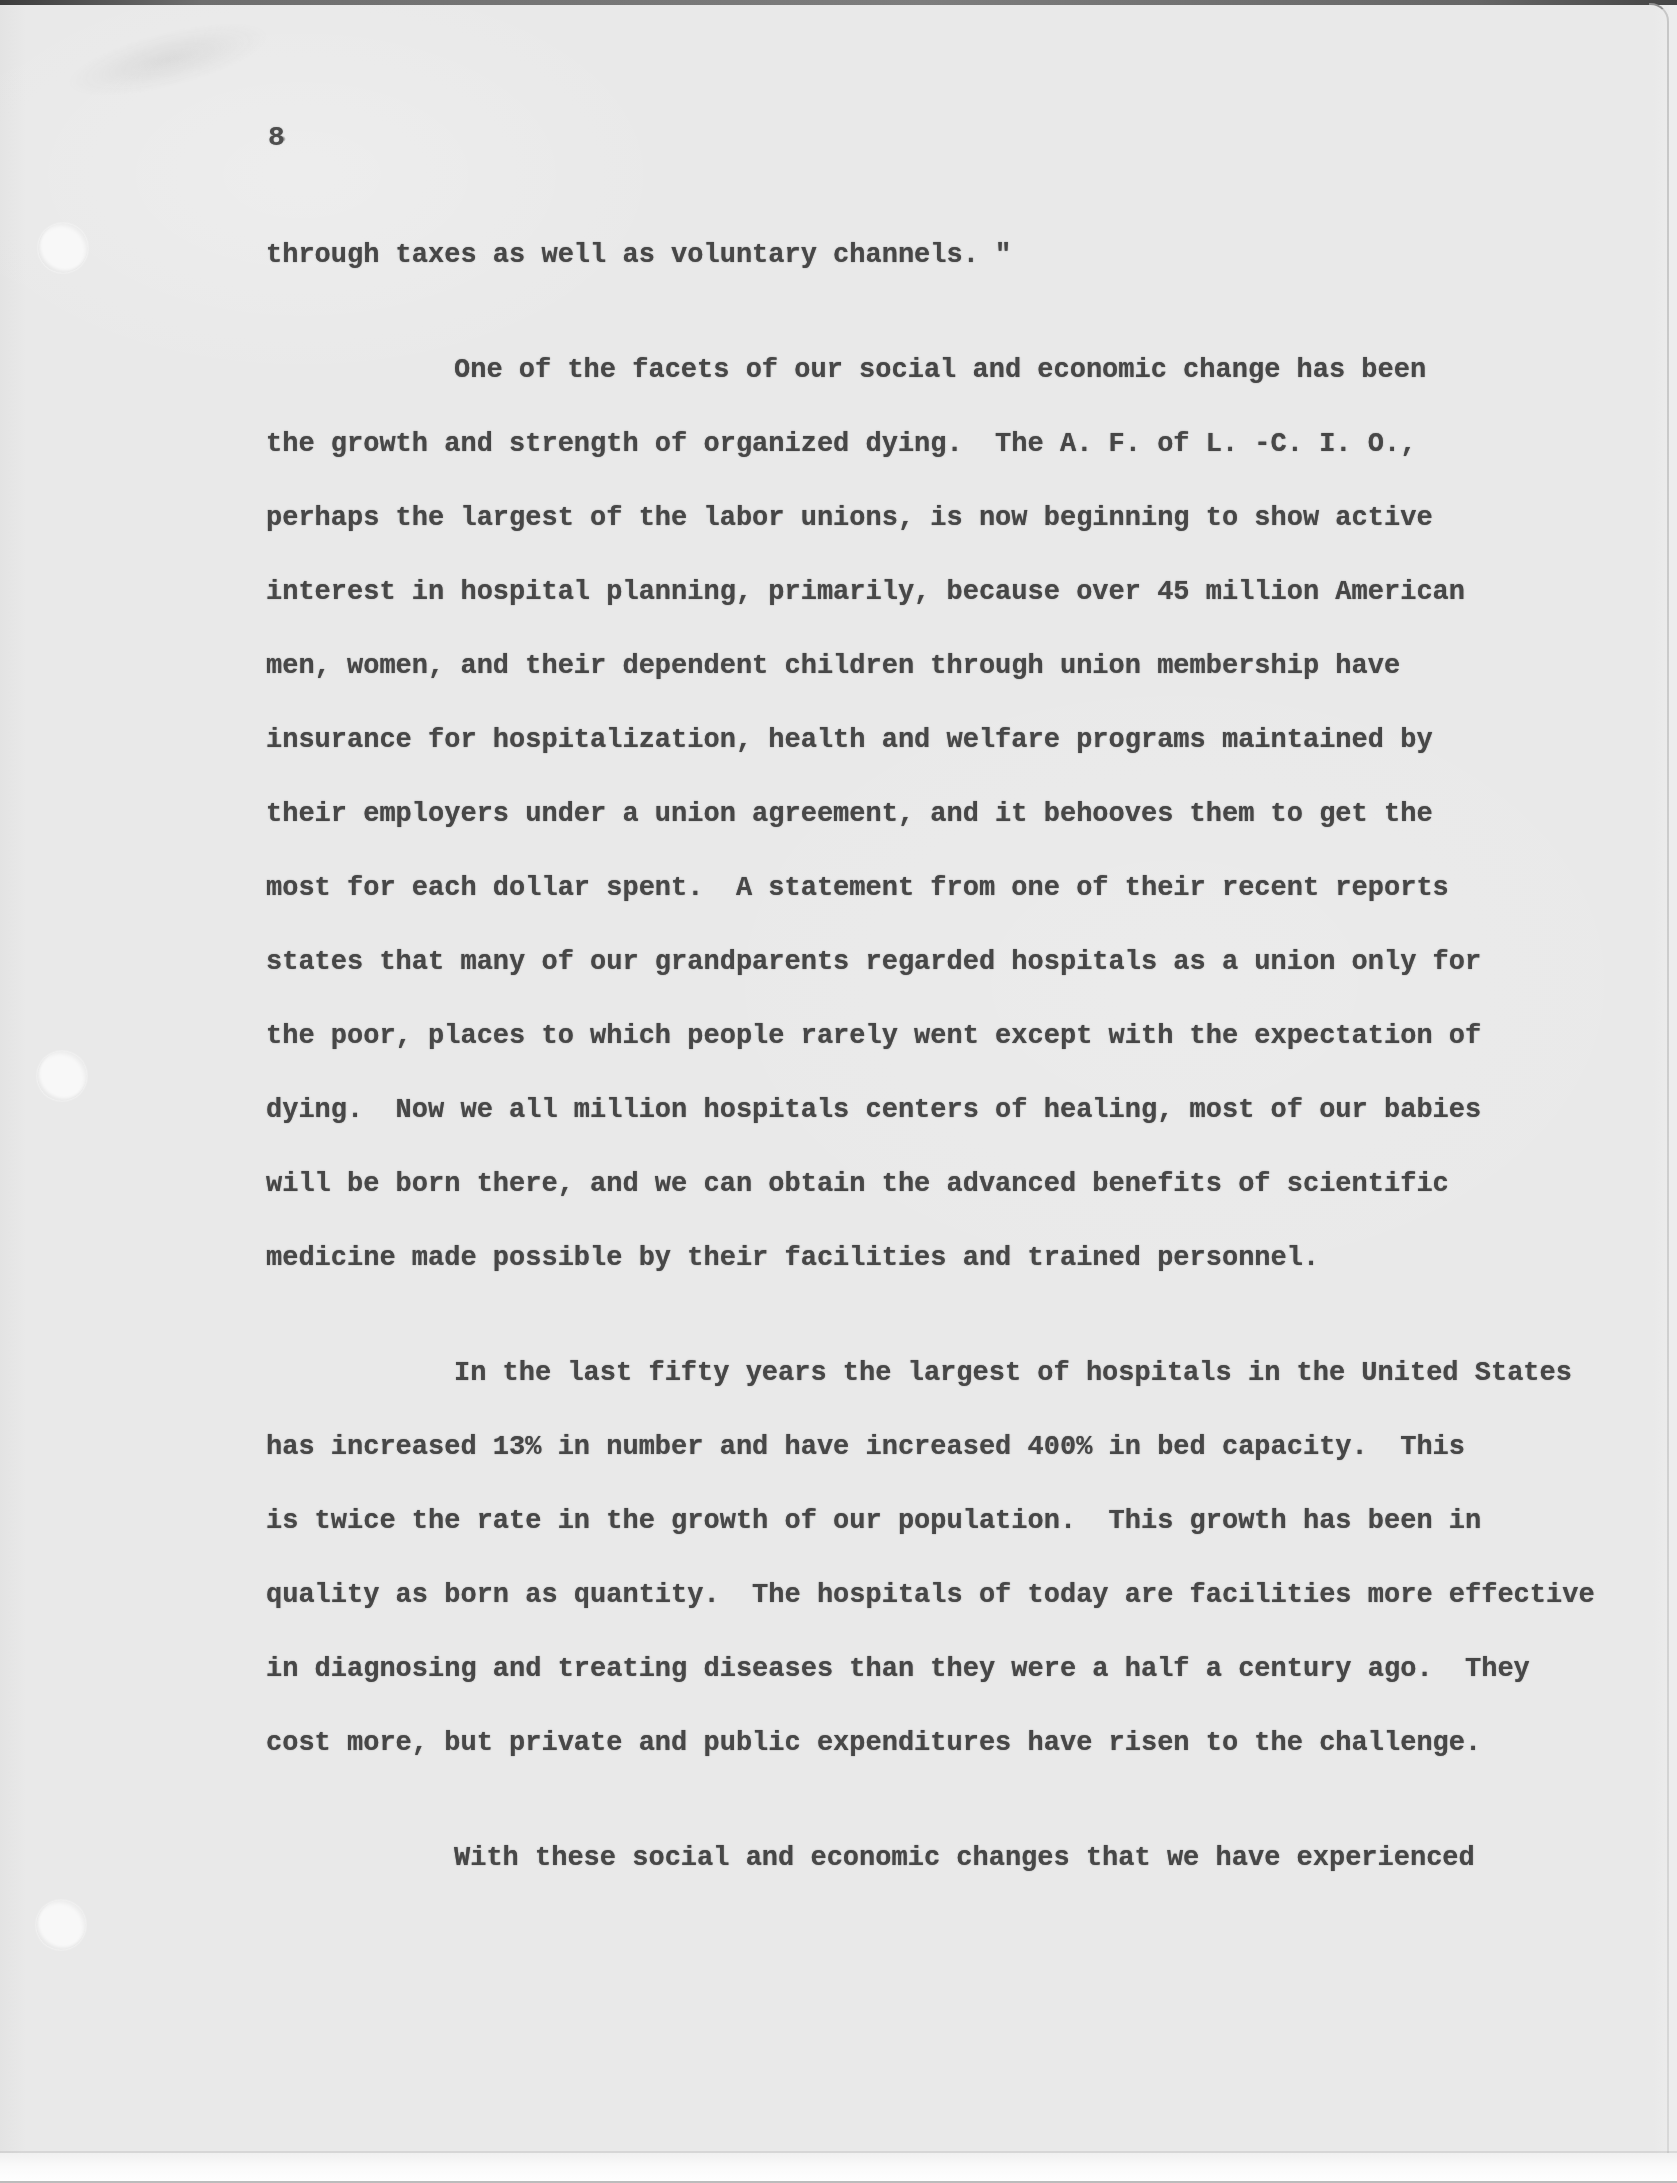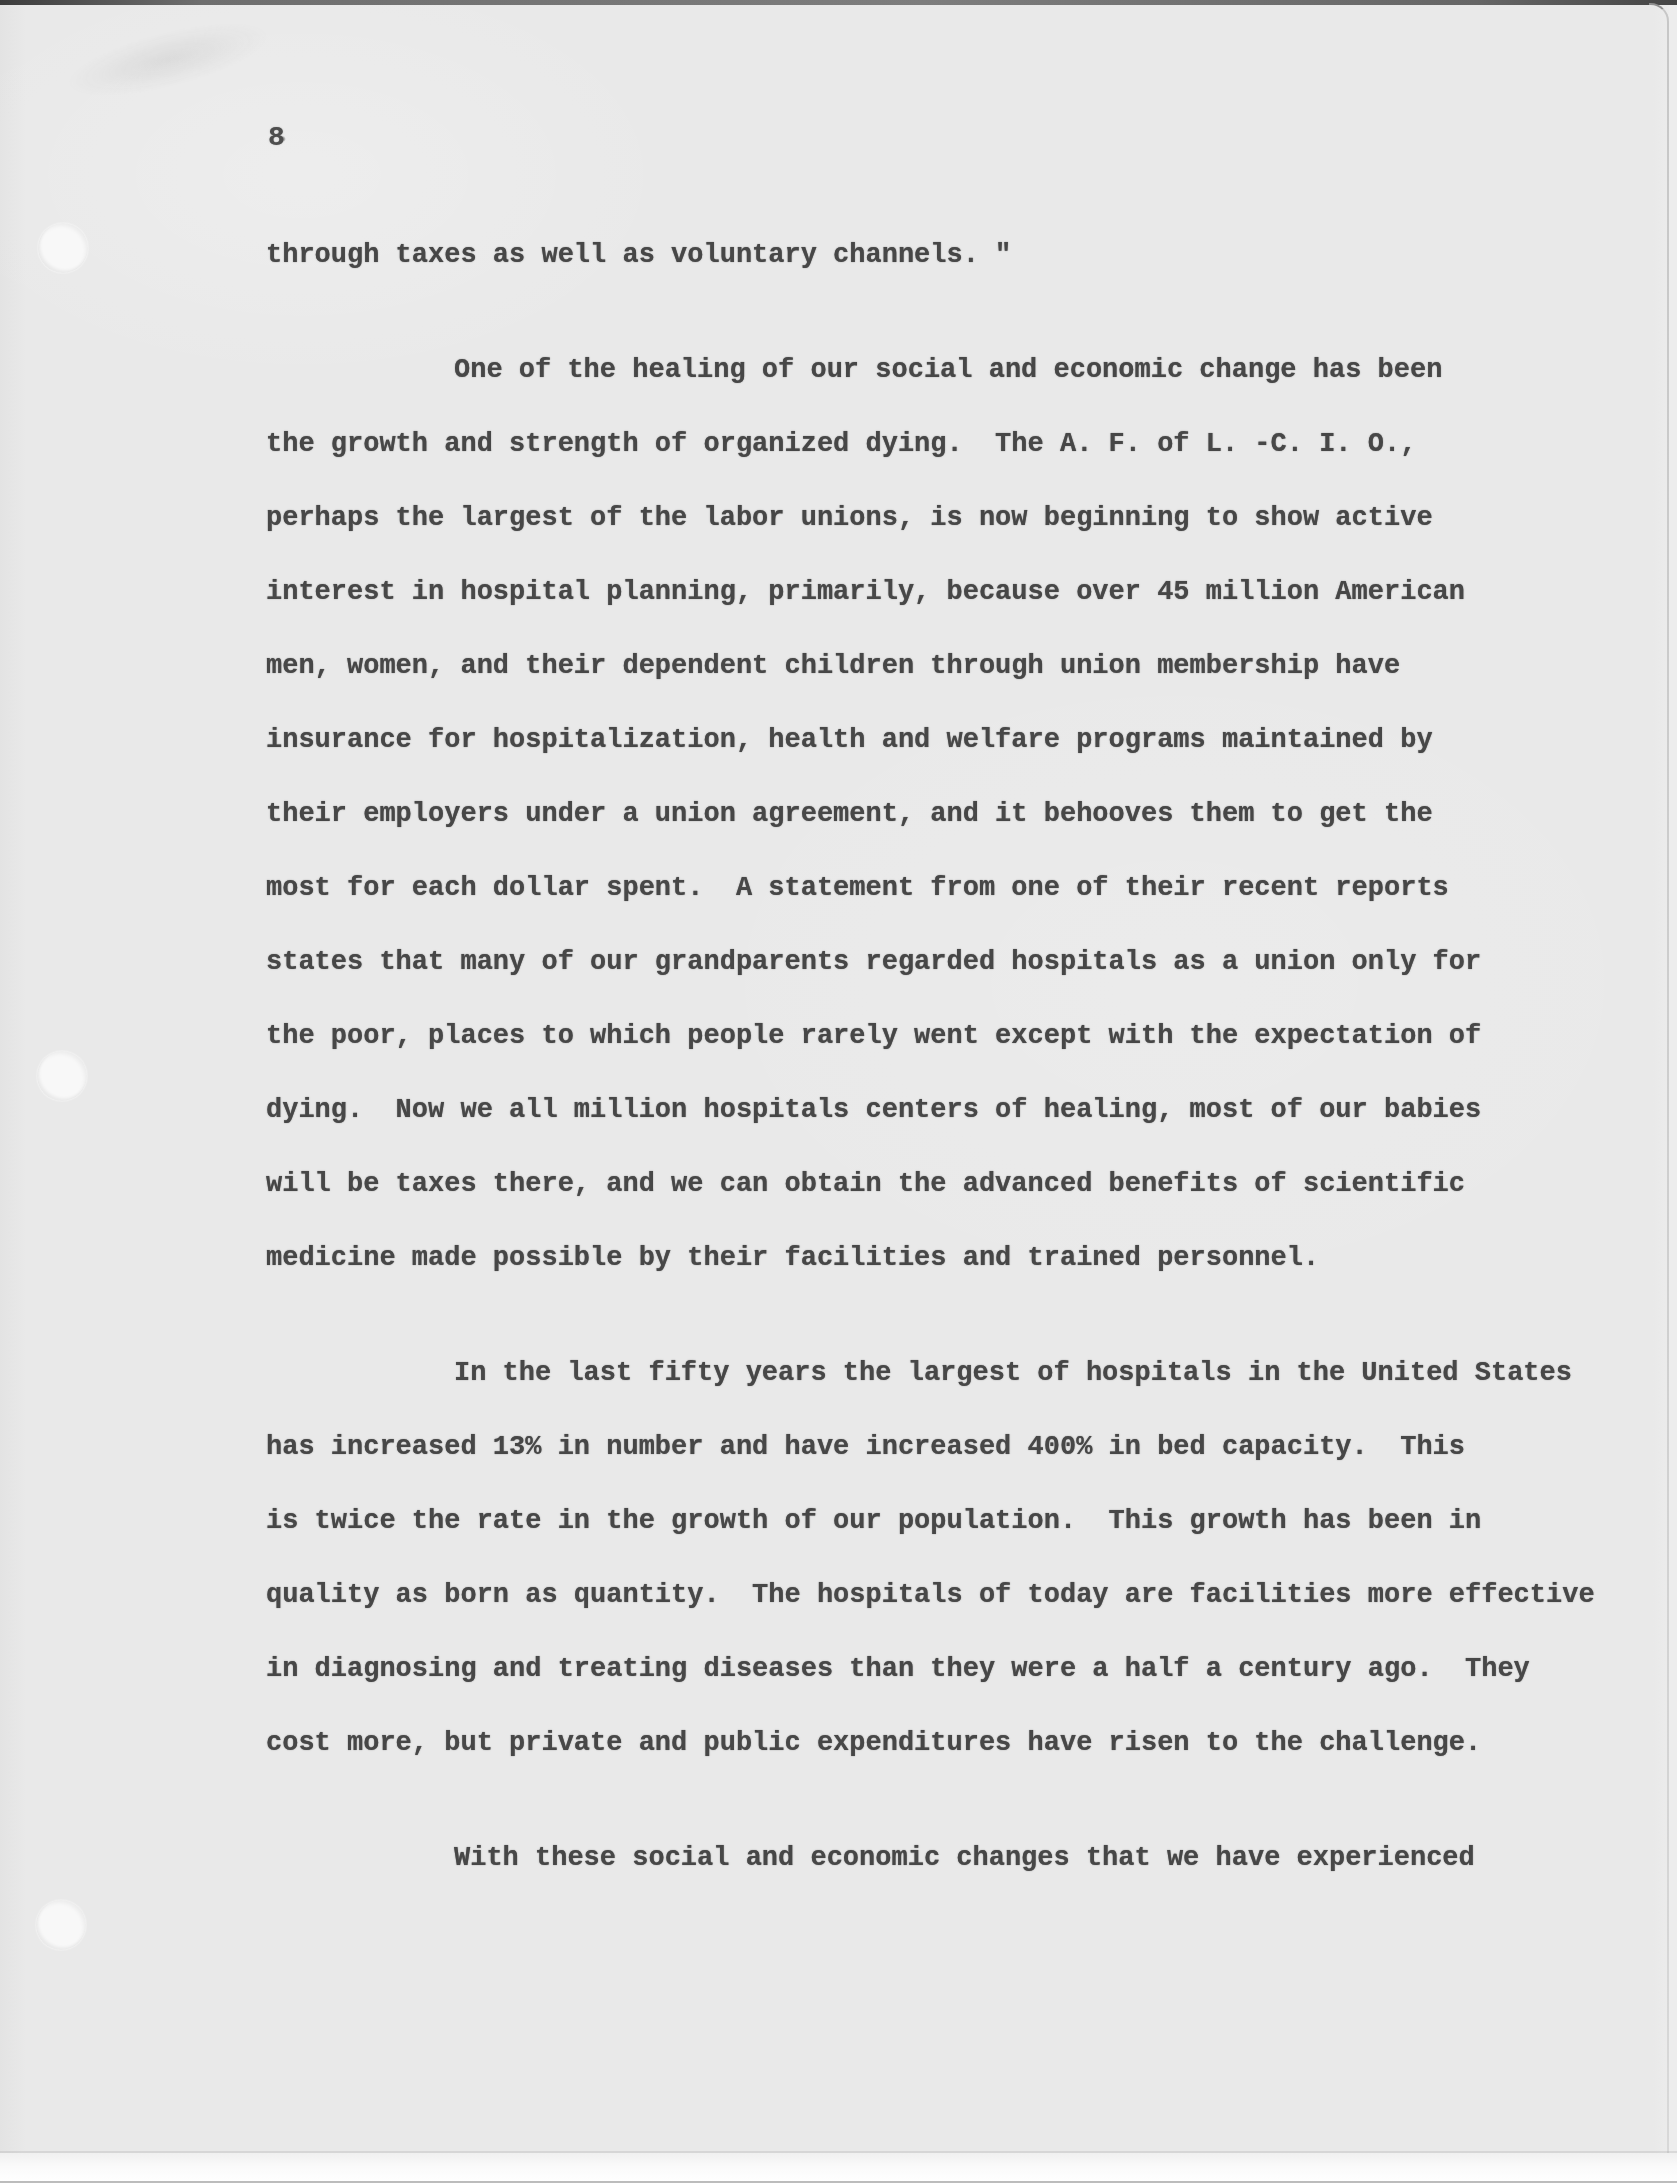--- a/index.html
+++ b/index.html
@@ -115,32 +115,32 @@
   <div class="punch-hole hole-2"></div>
   <div class="punch-hole hole-3"></div>
 
   <div class="smudge"></div>
   <div class="speck"></div>
 
   <div class="page-number">8</div>
 
   <div class="content" id="typed-lines">
       <div class="line">through taxes as well as voluntary channels. "</div>
-      <div class="line para-start">One of the healing of our social and economic change has been</div>
+      <div class="line para-start">One of the facets of our social and economic change has been</div>
       <div class="line">the growth and strength of organized dying.  The A. F. of L. -C. I. O.,</div>
       <div class="line">perhaps the largest of the labor unions, is now beginning to show active</div>
       <div class="line">interest in hospital planning, primarily, because over 45 million American</div>
       <div class="line">men, women, and their dependent children through union membership have</div>
       <div class="line">insurance for hospitalization, health and welfare programs maintained by</div>
       <div class="line">their employers under a union agreement, and it behooves them to get the</div>
       <div class="line">most for each dollar spent.  A statement from one of their recent reports</div>
       <div class="line">states that many of our grandparents regarded hospitals as a union only for</div>
       <div class="line">the poor, places to which people rarely went except with the expectation of</div>
       <div class="line">dying.  Now we all million hospitals centers of healing, most of our babies</div>
-      <div class="line">will be taxes there, and we can obtain the advanced benefits of scientific</div>
+      <div class="line">will be born there, and we can obtain the advanced benefits of scientific</div>
       <div class="line">medicine made possible by their facilities and trained personnel.</div>
       <div class="line para-start">In the last fifty years the largest of hospitals in the United States</div>
       <div class="line">has increased 13% in number and have increased 400% in bed capacity.  This</div>
       <div class="line">is twice the rate in the growth of our population.  This growth has been in</div>
       <div class="line">quality as born as quantity.  The hospitals of today are facilities more effective</div>
       <div class="line">in diagnosing and treating diseases than they were a half a century ago.  They</div>
       <div class="line">cost more, but private and public expenditures have risen to the challenge.</div>
       <div class="line para-start">With these social and economic changes that we have experienced</div>
     </div>
 

